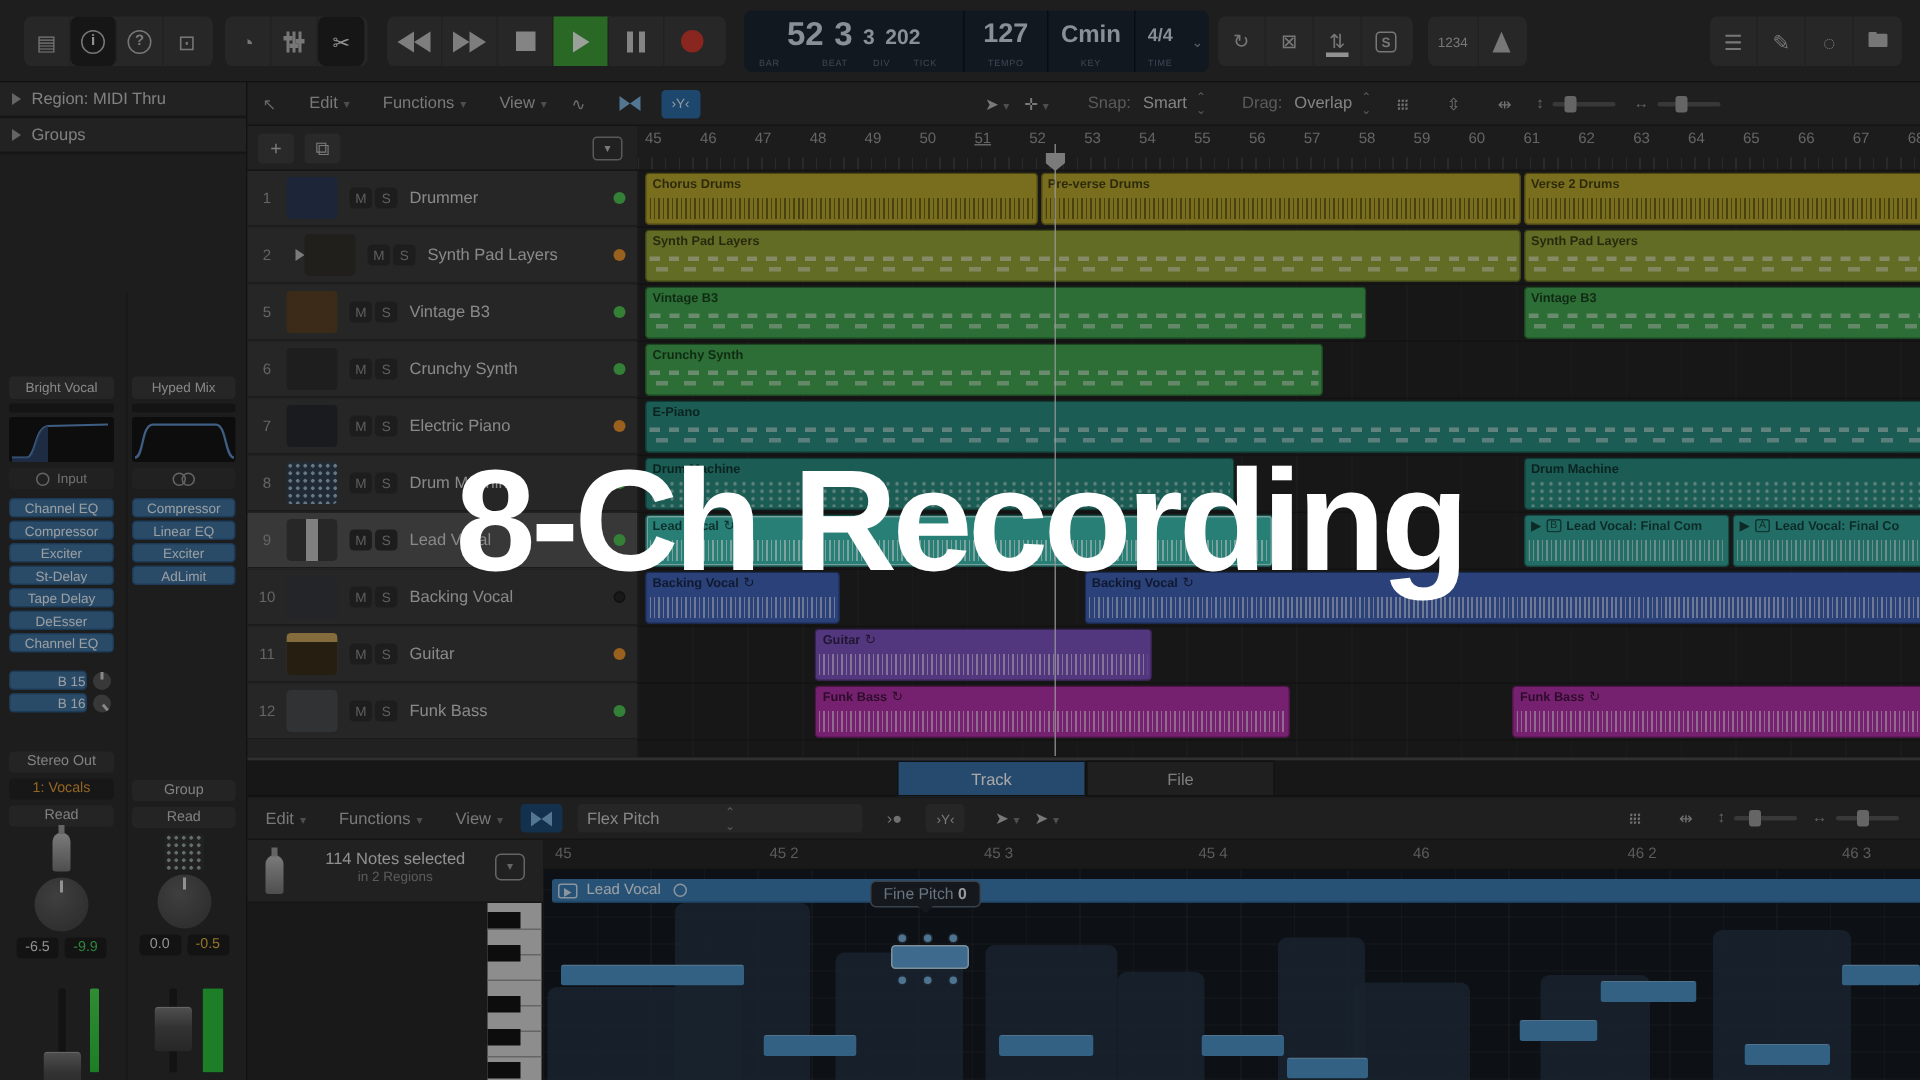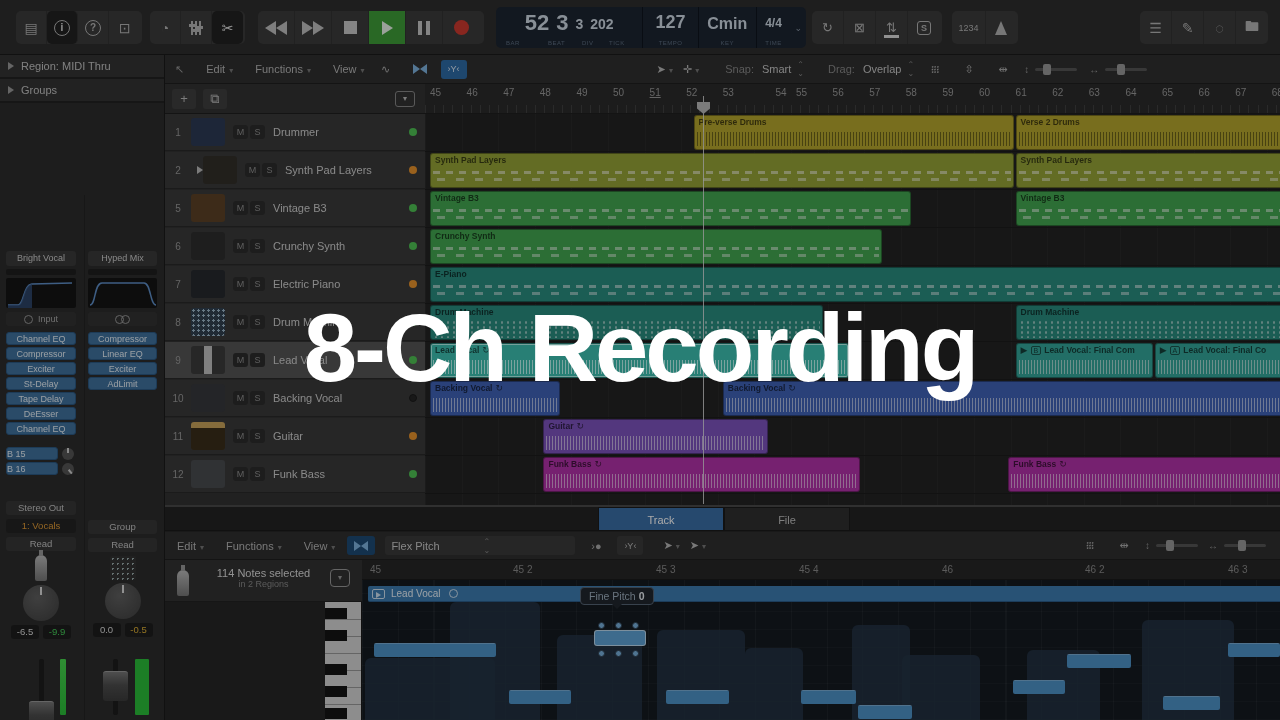--- a/index.html
+++ b/index.html
@@ -48,21 +48,21 @@
   .strip { position:absolute; top:140px; width:76px; bottom:0; }
   #strip1 { left:3px; } #strip2 { left:84px; border-left:1px solid #242424; padding-left:2px; }
   .preset { position:absolute; top:56px; left:3px; right:3px; height:15px; background:#3a3a3a; border-radius:3px; font-size:9px; color:#cfcfcf; text-align:center; line-height:15px; white-space:nowrap; overflow:hidden; }
   .setting-bar { position:absolute; top:74px; left:3px; right:3px; height:6px; background:#1f1f1f; border-radius:2px; }
   .eq-thumb { position:absolute; top:83px; left:3px; right:3px; height:30px; background:#151515; border-radius:2px; }
   .input-row { position:absolute; top:117px; left:3px; right:3px; height:14px; background:#333; border-radius:3px; font-size:9px; color:#aaa; display:flex; align-items:center; justify-content:center; gap:5px; }
   .io-circ { width:9px; height:9px; border:1.2px solid #999; border-radius:50%; }
   .plugins { position:absolute; top:137px; left:3px; right:3px; }
   .plug { height:13px; margin-bottom:2px; background:#40729e; border:1px solid #2c5a85; border-radius:3px; font-size:9px; color:#e8f1f8; text-align:center; line-height:12px; white-space:nowrap; overflow:hidden; }
   .send-row { display:flex; align-items:center; gap:4px; height:13px; margin-bottom:2px; }
-  .send { flex:0 0 52px; height:13px; background:#40729e; border:1px solid #2c5a85; border-radius:3px; font-size:9px; color:#e8f1f8; text-align:left; line-height:12px; }
+  .send { flex:0 0 52px; height:13px; background:#40729e; border:1px solid #2c5a85; border-radius:3px; font-size:9px; color:#e8f1f8; text-align:right; line-height:12px; }
   .knob-s { width:12px; height:12px; border-radius:50%; background:#555; position:relative; }
   .knob-s:before { content:""; position:absolute; left:5px; top:0; width:2px; height:5px; background:#cfcfcf; }
   .dark-btn { height:14px; background:#383838; border-radius:3px; font-size:9.5px; color:#c4c4c4; text-align:center; line-height:14px; margin-bottom:4px; white-space:nowrap; }
   .grp-orange { color:#e09a35; background:#242424; }
   .mic-ic { width:12px; height:26px; margin:2px auto; background:linear-gradient(#bbb,#777); border-radius:6px 6px 2px 2px; position:relative; }
   .mic-ic:before { content:""; position:absolute; left:4px; top:-5px; width:4px; height:6px; background:#999; }
   .patt-ic { width:26px; height:24px; margin:3px auto; background:#333; background-image:radial-gradient(circle,#9aa 1px,transparent 1px); background-size:5px 5px; border-radius:2px; }
   .knob-b { width:36px; height:36px; border-radius:50%; background:radial-gradient(circle at 40% 35%, #606060, #404040); margin:4px auto; position:relative; }
   .knob-b:before { content:""; position:absolute; left:17px; top:2px; width:2px; height:8px; background:#ddd; }
   .val-row { display:flex; gap:4px; justify-content:center; margin-top:4px; }
@@ -430,21 +430,21 @@
       <div class="ruler-ticks"></div>
       <div class="ruler-num" style="left: 5px;">45</div>
       <div class="ruler-num" style="left: 41.6px;">46</div>
       <div class="ruler-num" style="left: 78.2px;">47</div>
       <div class="ruler-num" style="left: 114.8px;">48</div>
       <div class="ruler-num" style="left: 151.4px;">49</div>
       <div class="ruler-num" style="left: 188px;">50</div>
       <div class="ruler-num" style="left: 224.6px; text-decoration: underline;">51</div>
       <div class="ruler-num" style="left: 261.2px;">52</div>
       <div class="ruler-num" style="left: 297.8px;">53</div>
-      <div class="ruler-num" style="left: 334.4px; margin-left: 16px;">54</div>
+      <div class="ruler-num" style="left: 334.4px;">54</div>
       <div class="ruler-num" style="left: 371px;">55</div>
       <div class="ruler-num" style="left: 407.6px;">56</div>
       <div class="ruler-num" style="left: 444.2px;">57</div>
       <div class="ruler-num" style="left: 480.8px;">58</div>
       <div class="ruler-num" style="left: 517.4px;">59</div>
       <div class="ruler-num" style="left: 554px;">60</div>
       <div class="ruler-num" style="left: 590.6px;">61</div>
       <div class="ruler-num" style="left: 627.2px;">62</div>
       <div class="ruler-num" style="left: 663.8px;">63</div>
       <div class="ruler-num" style="left: 700.4px;">64</div>
@@ -552,20 +552,26 @@
         <div class="ms">
           <b>M</b>
           <b>S</b>
         </div>
         <div class="tname">Funk Bass</div>
         <div class="tdot dot-green"></div>
       </div>
     </div>
   <div id="lanes">
       <div class="lane" style="top: 0px;">
+        <div class="region c-yellow" style="left: 5px; width: 261.52px;">
+          <div class="rg-label">
+            <span>Chorus Drums</span>
+          </div>
+          <div class="rg-wave darkw"></div>
+        </div>
         <div class="region c-yellow" style="left: 268.52px; width: 320.08px;">
           <div class="rg-label">
             <span>Pre-verse Drums</span>
           </div>
           <div class="rg-wave darkw"></div>
         </div>
         <div class="region c-yellow" style="left: 590.6px; width: 276.16px;">
           <div class="rg-label">
             <span>Verse 2 Drums</span>
           </div>

